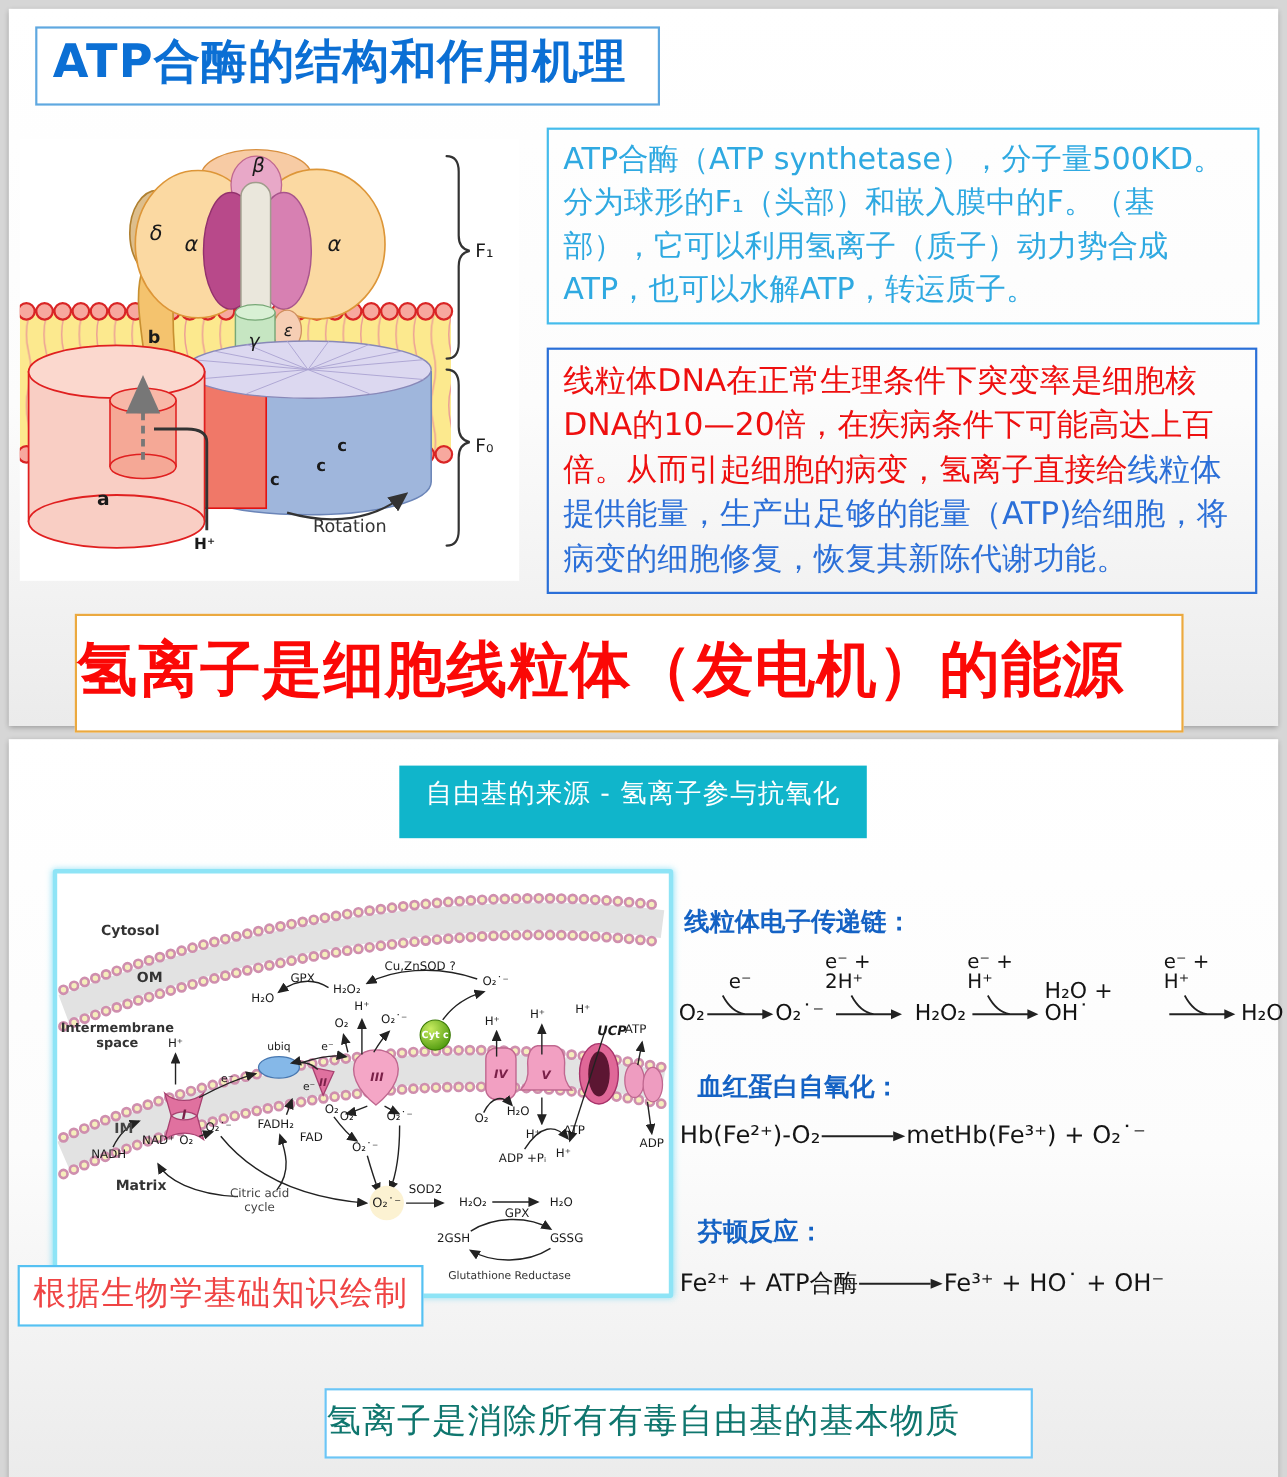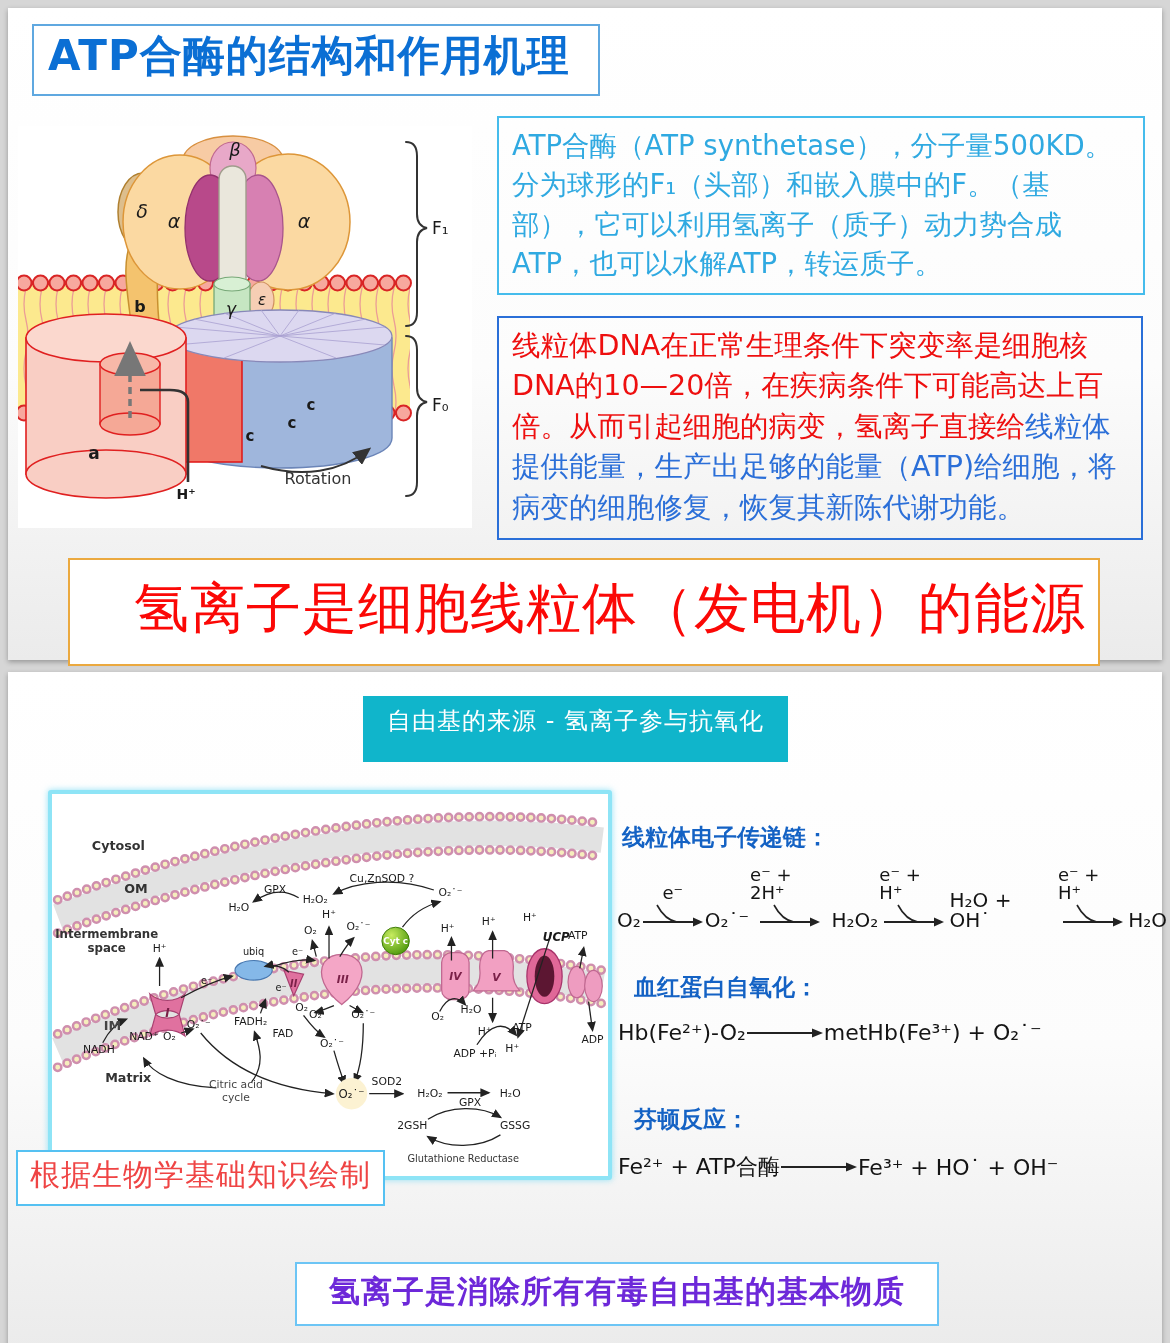--- a/index.html
+++ b/index.html
@@ -35,22 +35,22 @@
     position:absolute;left:489px;top:308px;width:616px;
     border:2px solid #2a6fd8;
     padding:8px 13px 10px;
     font-size:28.5px;line-height:1.42;
   }
   .box2 .red-part{color:#ee0f0f;}
   .box2 .blue-part{color:#2b6fd8;}
   .banner1{
     position:absolute;left:60px;top:550px;width:1004px;
     border:2px solid #eba93f;background:#fff;
-    font-size:55px;font-weight:normal;color:#fb0806;
-    text-align:right;padding:12px 12px 18px;letter-spacing:1px;
+    font-size:55px;font-weight:bold;color:#fb0806;
+    text-align:left;padding:12px 0 18px;letter-spacing:1px;
   }
 
   
   .s2-title{
     position:absolute;left:355px;top:24px;
     background:#10b5cb;color:#fff;
     font-size:24px;padding:9px 24px 25px;letter-spacing:1px;
   }
   .panel{
     position:absolute;left:40px;top:118px;width:556px;height:382px;
@@ -67,21 +67,21 @@
   .chain .stl{font-size:18px;line-height:1;margin-bottom:2px;}
   .eq-row .arrow-svg{flex:0 0 auto;}
   .credit{
     position:absolute;left:8px;top:478px;z-index:5;
     border:2px solid #55c1f2;background:#fff;
     color:#ef4444;font-size:30px;padding:3px 12px 8px;letter-spacing:1px;
   }
   .banner2{
     position:absolute;left:287px;top:590px;width:640px;
     border:2px solid #6cc5f5;background:#fff;
-    color:#6d28d9;font-size:31px;text-align:center;padding:7px 0 11px;letter-spacing:1px;font-weight:bold;
+    color:#0f766e;font-size:31px;padding:7px 0 11px;letter-spacing:1px;
   }
   text{font-family:"DejaVu Sans","Liberation Sans",sans-serif;}
 </style>
 </head>
 <body>
 
 <div class="slide" id="slide1">
 
   <div class="title-box">ATP合酶的结构和作用机理</div>
 

